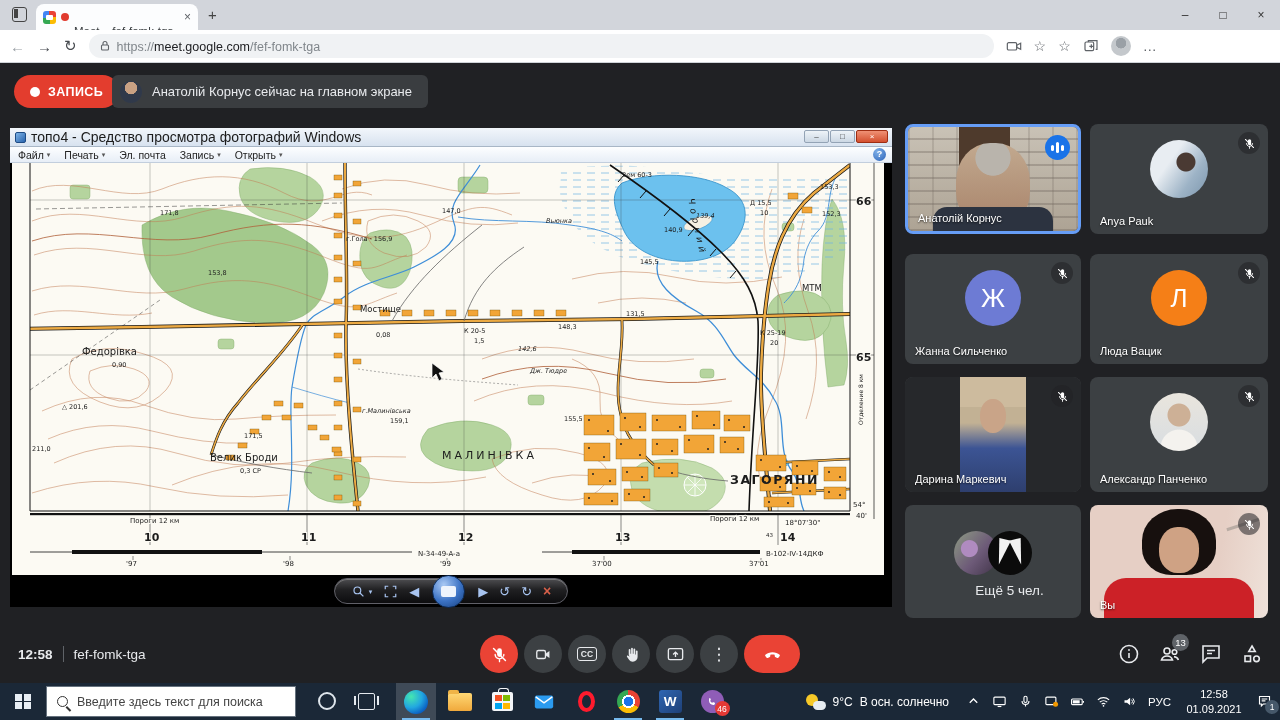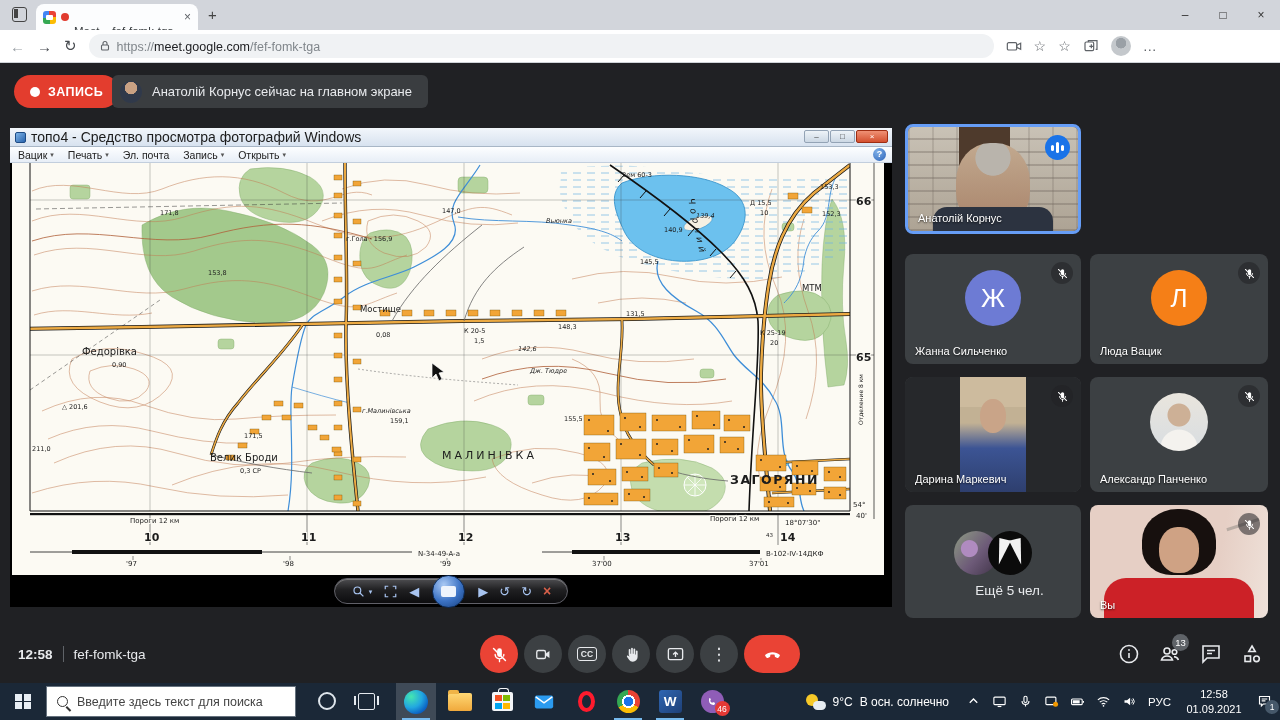--- a/index.html
+++ b/index.html
@@ -296,21 +296,21 @@
       <span class="appico"></span>
       <span class="ttl">топо4 - Средство просмотра фотографий Windows</span>
       <div id="vcaption">
         <span class="cb">–</span>
         <span class="cb">□</span>
         <span class="cb close">×</span>
       </div>
     </div>
     <div id="vmenu">
       <span class="mi">
-          <span>Вацик</span>
+          <span>Файл</span>
           <span class="caret">▾</span>
         </span>
       <span class="mi">
           <span>Печать</span>
           <span class="caret">▾</span>
         </span>
       <span class="mi">
           <span>Эл. почта</span>
         </span>
       <span class="mi">
@@ -681,20 +681,31 @@
         <i class="head"></i>
         <i class="torso"></i>
       </div>
     <div class="audio-ind">
         <i></i>
         <i></i>
         <i></i>
       </div>
     <div class="pname">Анатолій Корнус</div>
   </div>
+  <div class="tile" style="left:1090px;top:124px;width:178px;height:110px">
+    <div class="micoff js-micoff">
+        <svg viewBox="0 0 24 24">
+          <path d="M12 15a3 3 0 0 0 3-3V7a3 3 0 0 0-6 0v5a3 3 0 0 0 3 3z" fill="#fff"></path>
+          <path d="M6.5 12a5.5 5.5 0 0 0 9.3 3.9M17.5 12a5.5 5.5 0 0 1-.4 2M12 17.5V21" stroke="#fff" stroke-width="1.7" fill="none" stroke-linecap="round"></path>
+          <line x1="4.5" y1="4.5" x2="19.5" y2="19.5" stroke="#fff" stroke-width="1.9" stroke-linecap="round"></line>
+        </svg>
+      </div>
+    <div class="photo-av av-anya"></div>
+    <div class="pname">Anya Pauk</div>
+  </div>
   <div class="tile" style="left:905px;top:254px;width:176px;height:110px">
     <div class="micoff js-micoff">
         <svg viewBox="0 0 24 24">
           <path d="M12 15a3 3 0 0 0 3-3V7a3 3 0 0 0-6 0v5a3 3 0 0 0 3 3z" fill="#fff"></path>
           <path d="M6.5 12a5.5 5.5 0 0 0 9.3 3.9M17.5 12a5.5 5.5 0 0 1-.4 2M12 17.5V21" stroke="#fff" stroke-width="1.7" fill="none" stroke-linecap="round"></path>
           <line x1="4.5" y1="4.5" x2="19.5" y2="19.5" stroke="#fff" stroke-width="1.9" stroke-linecap="round"></line>
         </svg>
       </div>
     <div class="letter-av" style="background: rgb(109, 123, 212);">Ж</div>
     <div class="pname">Жанна Сильченко</div>

